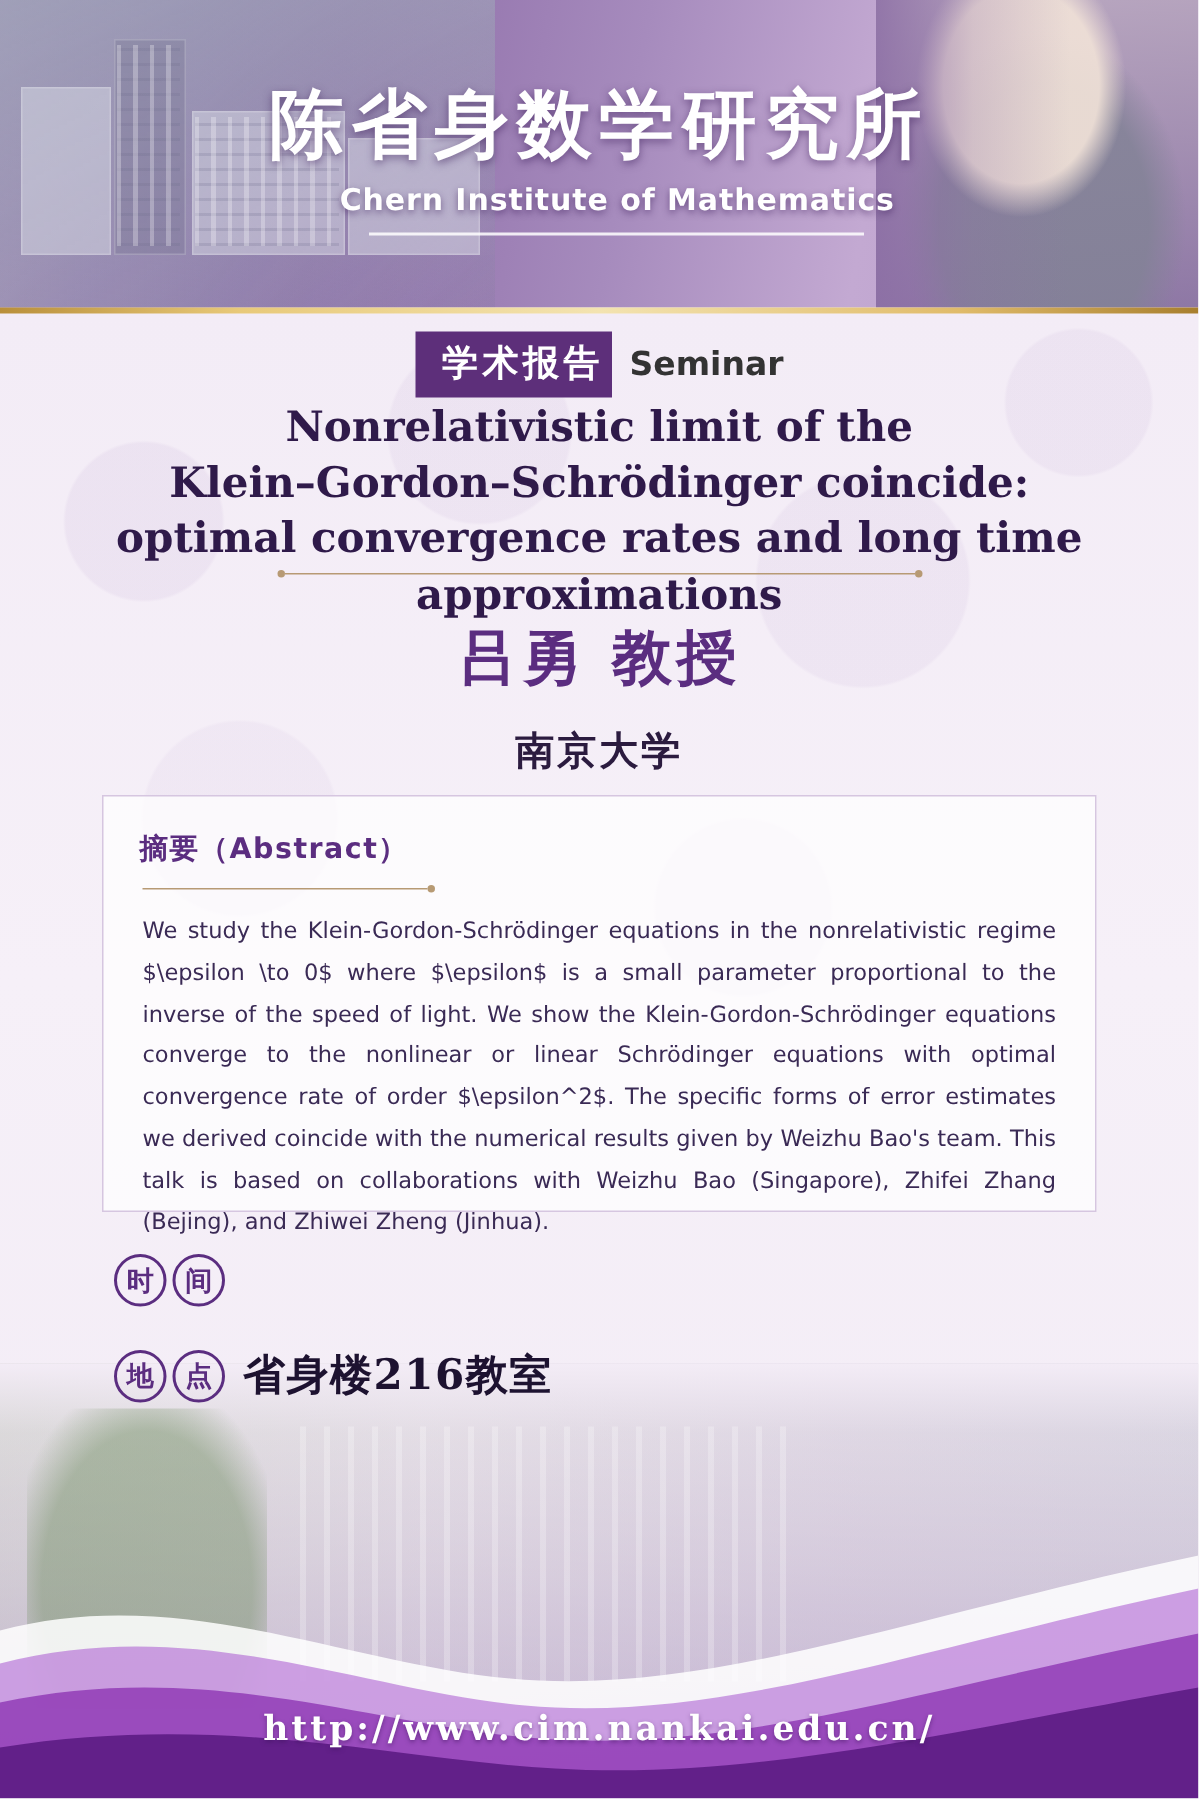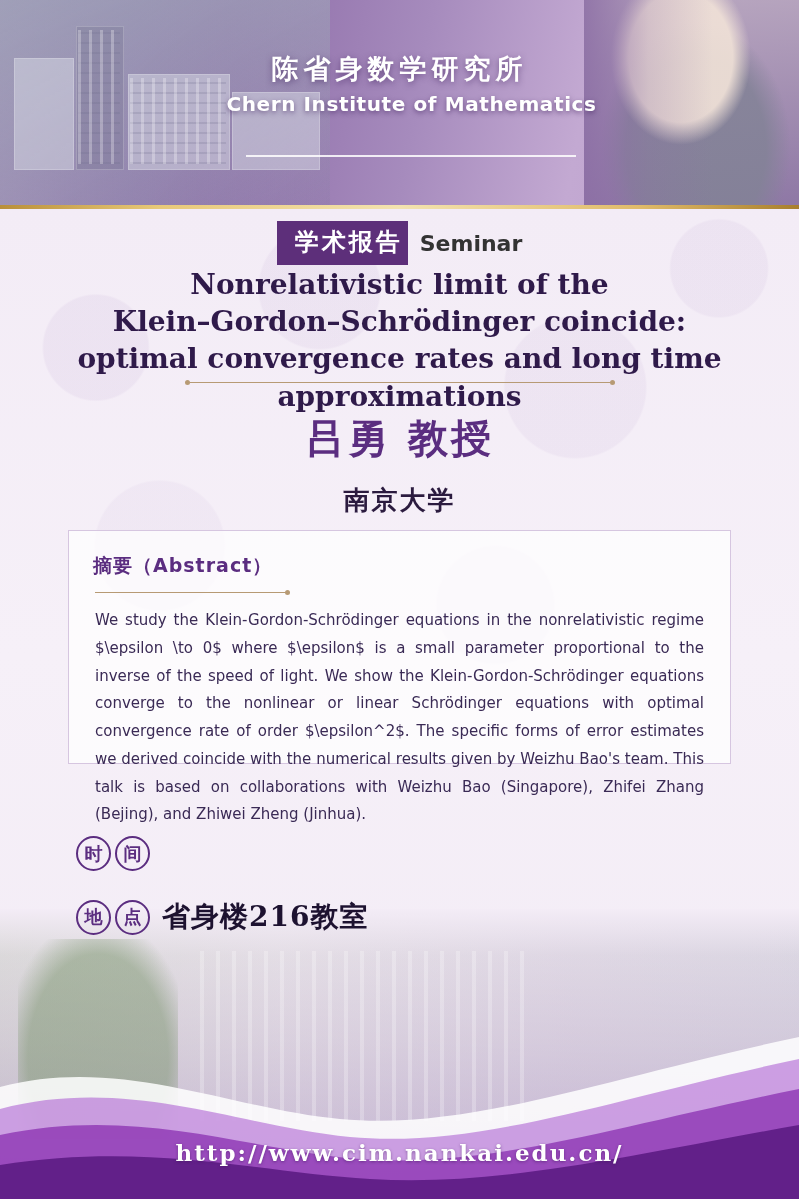--- a/index.html
+++ b/index.html
@@ -67,21 +67,21 @@
     background: linear-gradient(90deg, rgba(140,110,165,0.85) 0%, rgba(140,110,165,0.25) 30%, rgba(140,110,165,0) 60%);
   }
   .banner-titles {
     position: absolute;
     left: 0; right: 0; top: 52px;
     text-align: center;
     z-index: 5;
   }
   .cn-title {
     font-family: "DejaVu Serif", "Liberation Serif", serif;
-    font-size: 27px;
+    font-size: 50px;
     letter-spacing: 5px;
     color: #ffffff;
     font-weight: 700;
     text-shadow: 0 2px 6px rgba(60,30,90,0.55);
     line-height: 1.25;
   }
   .en-title {
     margin-top: 6px;
     font-family: "DejaVu Sans", sans-serif;
     font-size: 20px;
@@ -202,21 +202,21 @@
     color: #2b1b3f;
     letter-spacing: 2px;
     z-index: 10;
   }
 
   
   .abstract-box {
     position: absolute;
     left: 68px; top: 530px;
     width: 663px;
-    height: 234px;
+    height: 278px;
     background: rgba(255,255,255,0.72);
     border: 1px solid #d6c6e0;
     box-sizing: border-box;
     z-index: 10;
   }
   .abstract-head {
     margin: 22px 0 0 24px;
     font-family: "DejaVu Sans", sans-serif;
     font-size: 19px;
     font-weight: 700;

